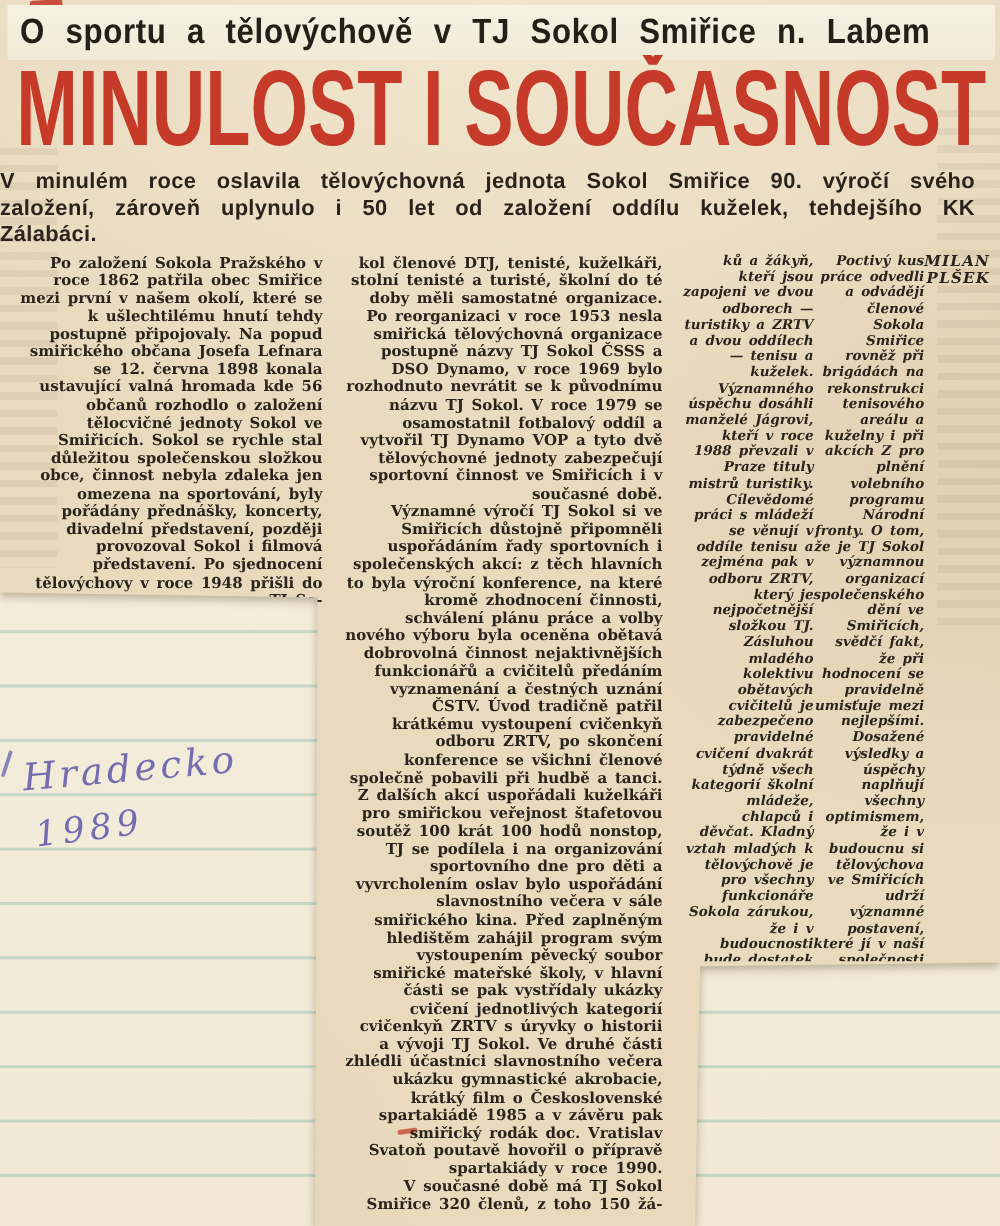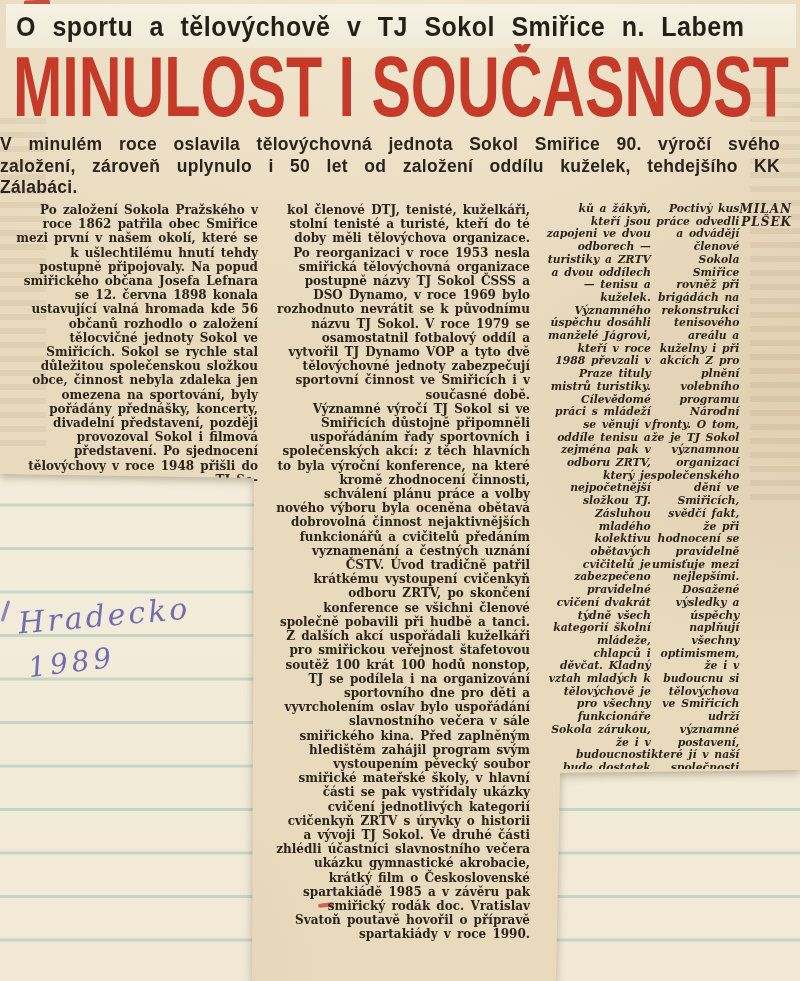--- a/index.html
+++ b/index.html
@@ -85,23 +85,24 @@
         <text x="1" y="72" textLength="776" lengthAdjust="spacingAndGlyphs" font-family="Liberation Sans, sans-serif" font-weight="bold" font-size="86" fill="#c53a28">MINULOST I SOUČASNOST</text>
       </svg>
 
       <div class="lead">V minulém roce oslavila tělovýchovná jednota Sokol Smiřice 90. výročí svého založení, zároveň uplynulo i 50 let od založení oddílu kuželek, tehdejšího KK Zálabáci.</div>
 
       <div class="col col1">
         <p class="indent">Po založení Sokola Pražského v roce 1862 patřila obec Smiřice mezi první v našem okolí, které se k ušlechtilému hnutí tehdy postupně připojovaly. Na popud smiřického občana Josefa Lefnara se 12. června 1898 konala ustavující valná hromada kde 56 občanů rozhodlo o založení tělocvičné jednoty Sokol ve Smiřicích. Sokol se rychle stal důležitou společenskou složkou obce, činnost nebyla zdaleka jen omezena na sportování, byly pořádány přednášky, koncerty, divadelní představení, později provozoval Sokol i filmová představení. Po sjednocení tělovýchovy v roce 1948 přišli do TJ So-</p>
       </div>
 
       <div class="col col2">
-        <p>kol členové DTJ, tenisté, kuželkáři, stolní tenisté a turisté, kteří do té doby měli tělovýchova organizace.</p>
+        <p>kol členové DTJ, tenisté, kuželkáři, stolní tenisté a turisté, školní do té doby měli samostatné organizace.</p>
         <p class="indent">Po reorganizaci v roce 1953 nesla smiřická tělovýchovná organizace postupně názvy TJ Sokol ČSSS a DSO Dynamo, v roce 1969 bylo rozhodnuto nevrátit se k původnímu názvu TJ Sokol. V roce 1979 se osamostatnil fotbalový oddíl a vytvořil TJ Dynamo VOP a tyto dvě tělovýchovné jednoty zabezpečují sportovní činnost ve Smiřicích i v současné době.</p>
         <p class="indent">Významné výročí TJ Sokol si ve Smiřicích důstojně připomněli uspořádáním řady sportovních i společenských akcí: z těch hlavních to byla výroční konference, na které kromě zhodnocení činnosti, schválení plánu práce a volby nového výboru byla oceněna obětavá dobrovolná činnost nejaktivnějších funkcionářů a cvičitelů předáním vyznamenání a čestných uznání ČSTV. Úvod tradičně patřil krátkému vystoupení cvičenkyň odboru ZRTV, po skončení konference se všichni členové společně pobavili při hudbě a tanci. Z dalších akcí uspořádali kuželkáři pro smiřickou veřejnost štafetovou soutěž 100 krát 100 hodů nonstop, TJ se podílela i na organizování sportovního dne pro děti a vyvrcholením oslav bylo uspořádání slavnostního večera v sále smiřického kina. Před zaplněným hledištěm zahájil program svým vystoupením pěvecký soubor smiřické mateřské školy, v hlavní části se pak vystřídaly ukázky cvičení jednotlivých kategorií cvičenkyň ZRTV s úryvky o historii a vývoji TJ Sokol. Ve druhé části zhlédli účastníci slavnostního večera ukázku gymnastické akrobacie, krátký film o Československé spartakiádě 1985 a v závěru pak smiřický rodák doc. Vratislav Svatoň poutavě hovořil o přípravě spartakiády v roce 1990.</p>
+        <p class="indent">V současné době má TJ Sokol Smiřice 320 členů, z toho 150 žá-</p>
       </div>
 
       <div class="col col3">
         <p>ků a žákyň, kteří jsou zapojeni ve dvou odborech — turistiky a ZRTV a dvou oddílech — tenisu a kuželek. Významného úspěchu dosáhli manželé Jágrovi, kteří v roce 1988 převzali v Praze tituly mistrů turistiky. Cílevědomé práci s mládeží se věnují v oddíle tenisu a zejména pak v odboru ZRTV, který je nejpočetnější složkou TJ. Zásluhou mladého kolektivu obětavých cvičitelů je zabezpečeno pravidelné cvičení dvakrát týdně všech kategorií školní mládeže, chlapců i děvčat. Kladný vztah mladých k tělovýchově je pro všechny funkcionáře Sokola zárukou, že i v budoucnosti bude dostatek cvičenců a obětavých tělovýchovných funkcionářů, pro které je největší odměnou radost z pohybu a vděčnost nejmenších cvičenců.</p>
         <p class="indent">Poctivý kus práce odvedli a odvádějí členové Sokola Smiřice rovněž při brigádách na rekonstrukci tenisového areálu a kuželny i při akcích Z pro plnění volebního programu Národní fronty. O tom, že je TJ Sokol významnou organizací společenského dění ve Smiřicích, svědčí fakt, že při hodnocení se pravidelně umisťuje mezi nejlepšími. Dosažené výsledky a úspěchy naplňují všechny optimismem, že i v budoucnu si tělovýchova ve Smiřicích udrží významné postavení, které jí v naší společnosti právem patří.</p>
         <p class="author">MILAN PLŠEK</p>
       </div>
 
     </div>
   </div>

